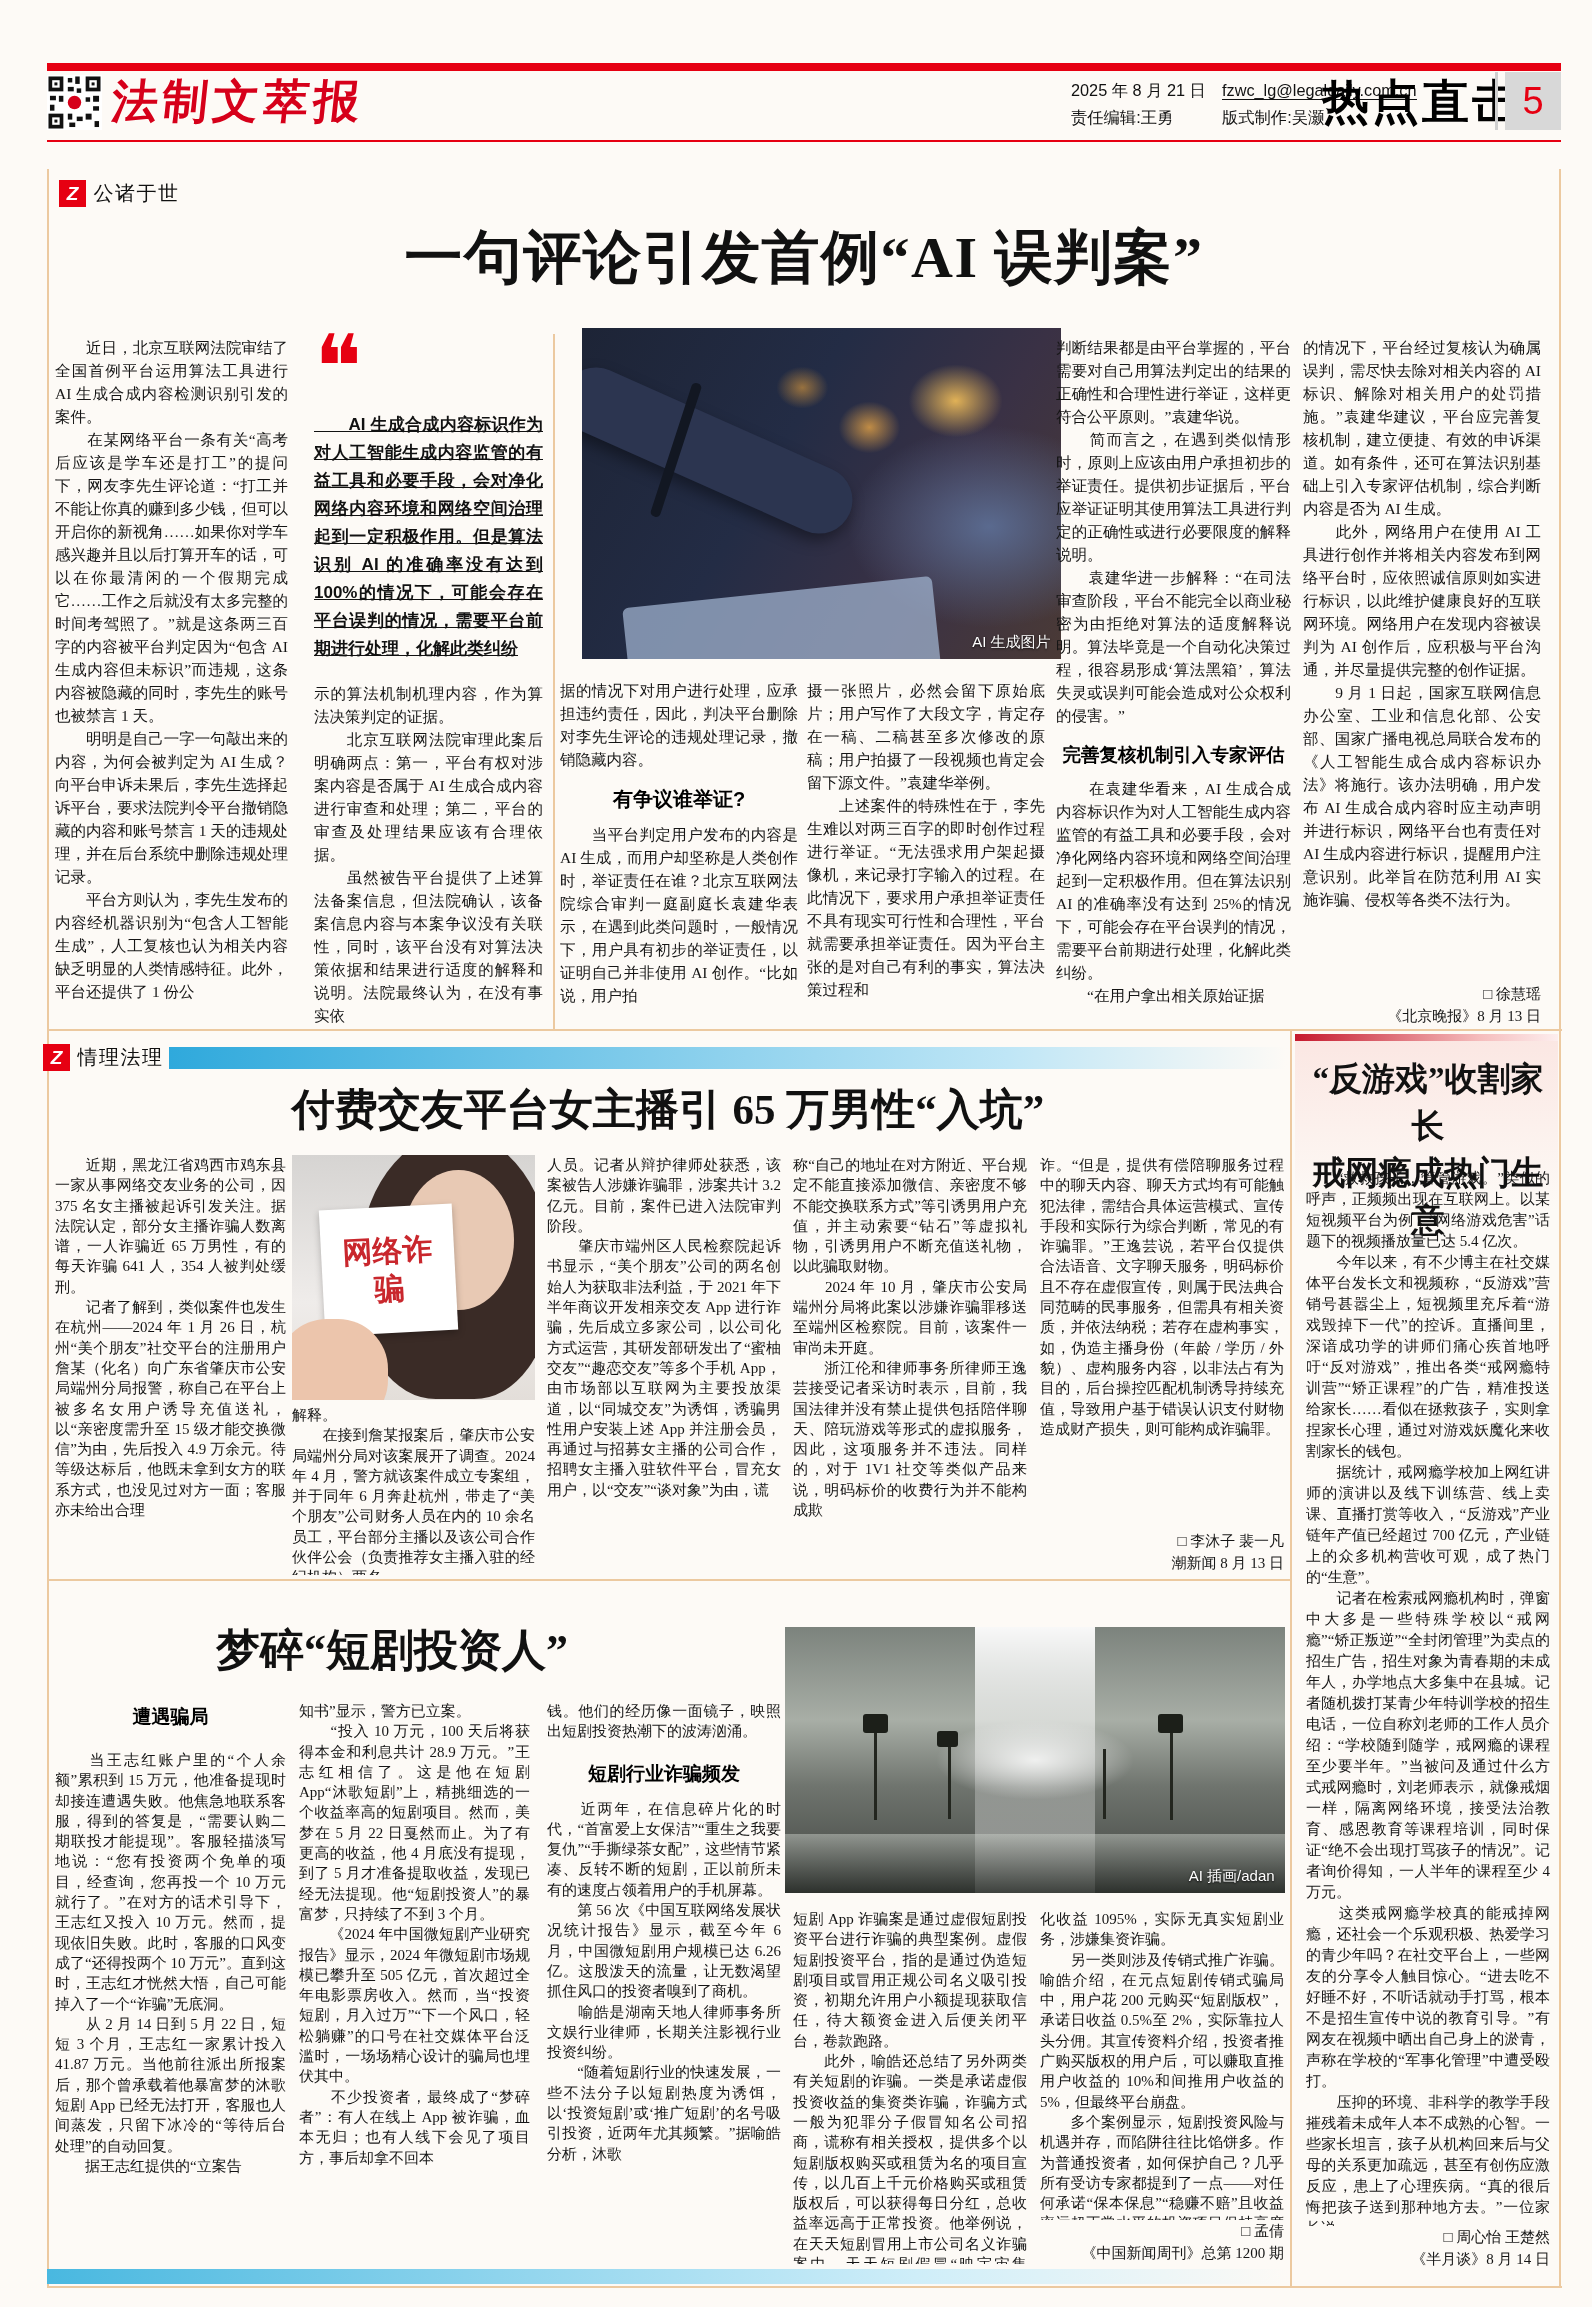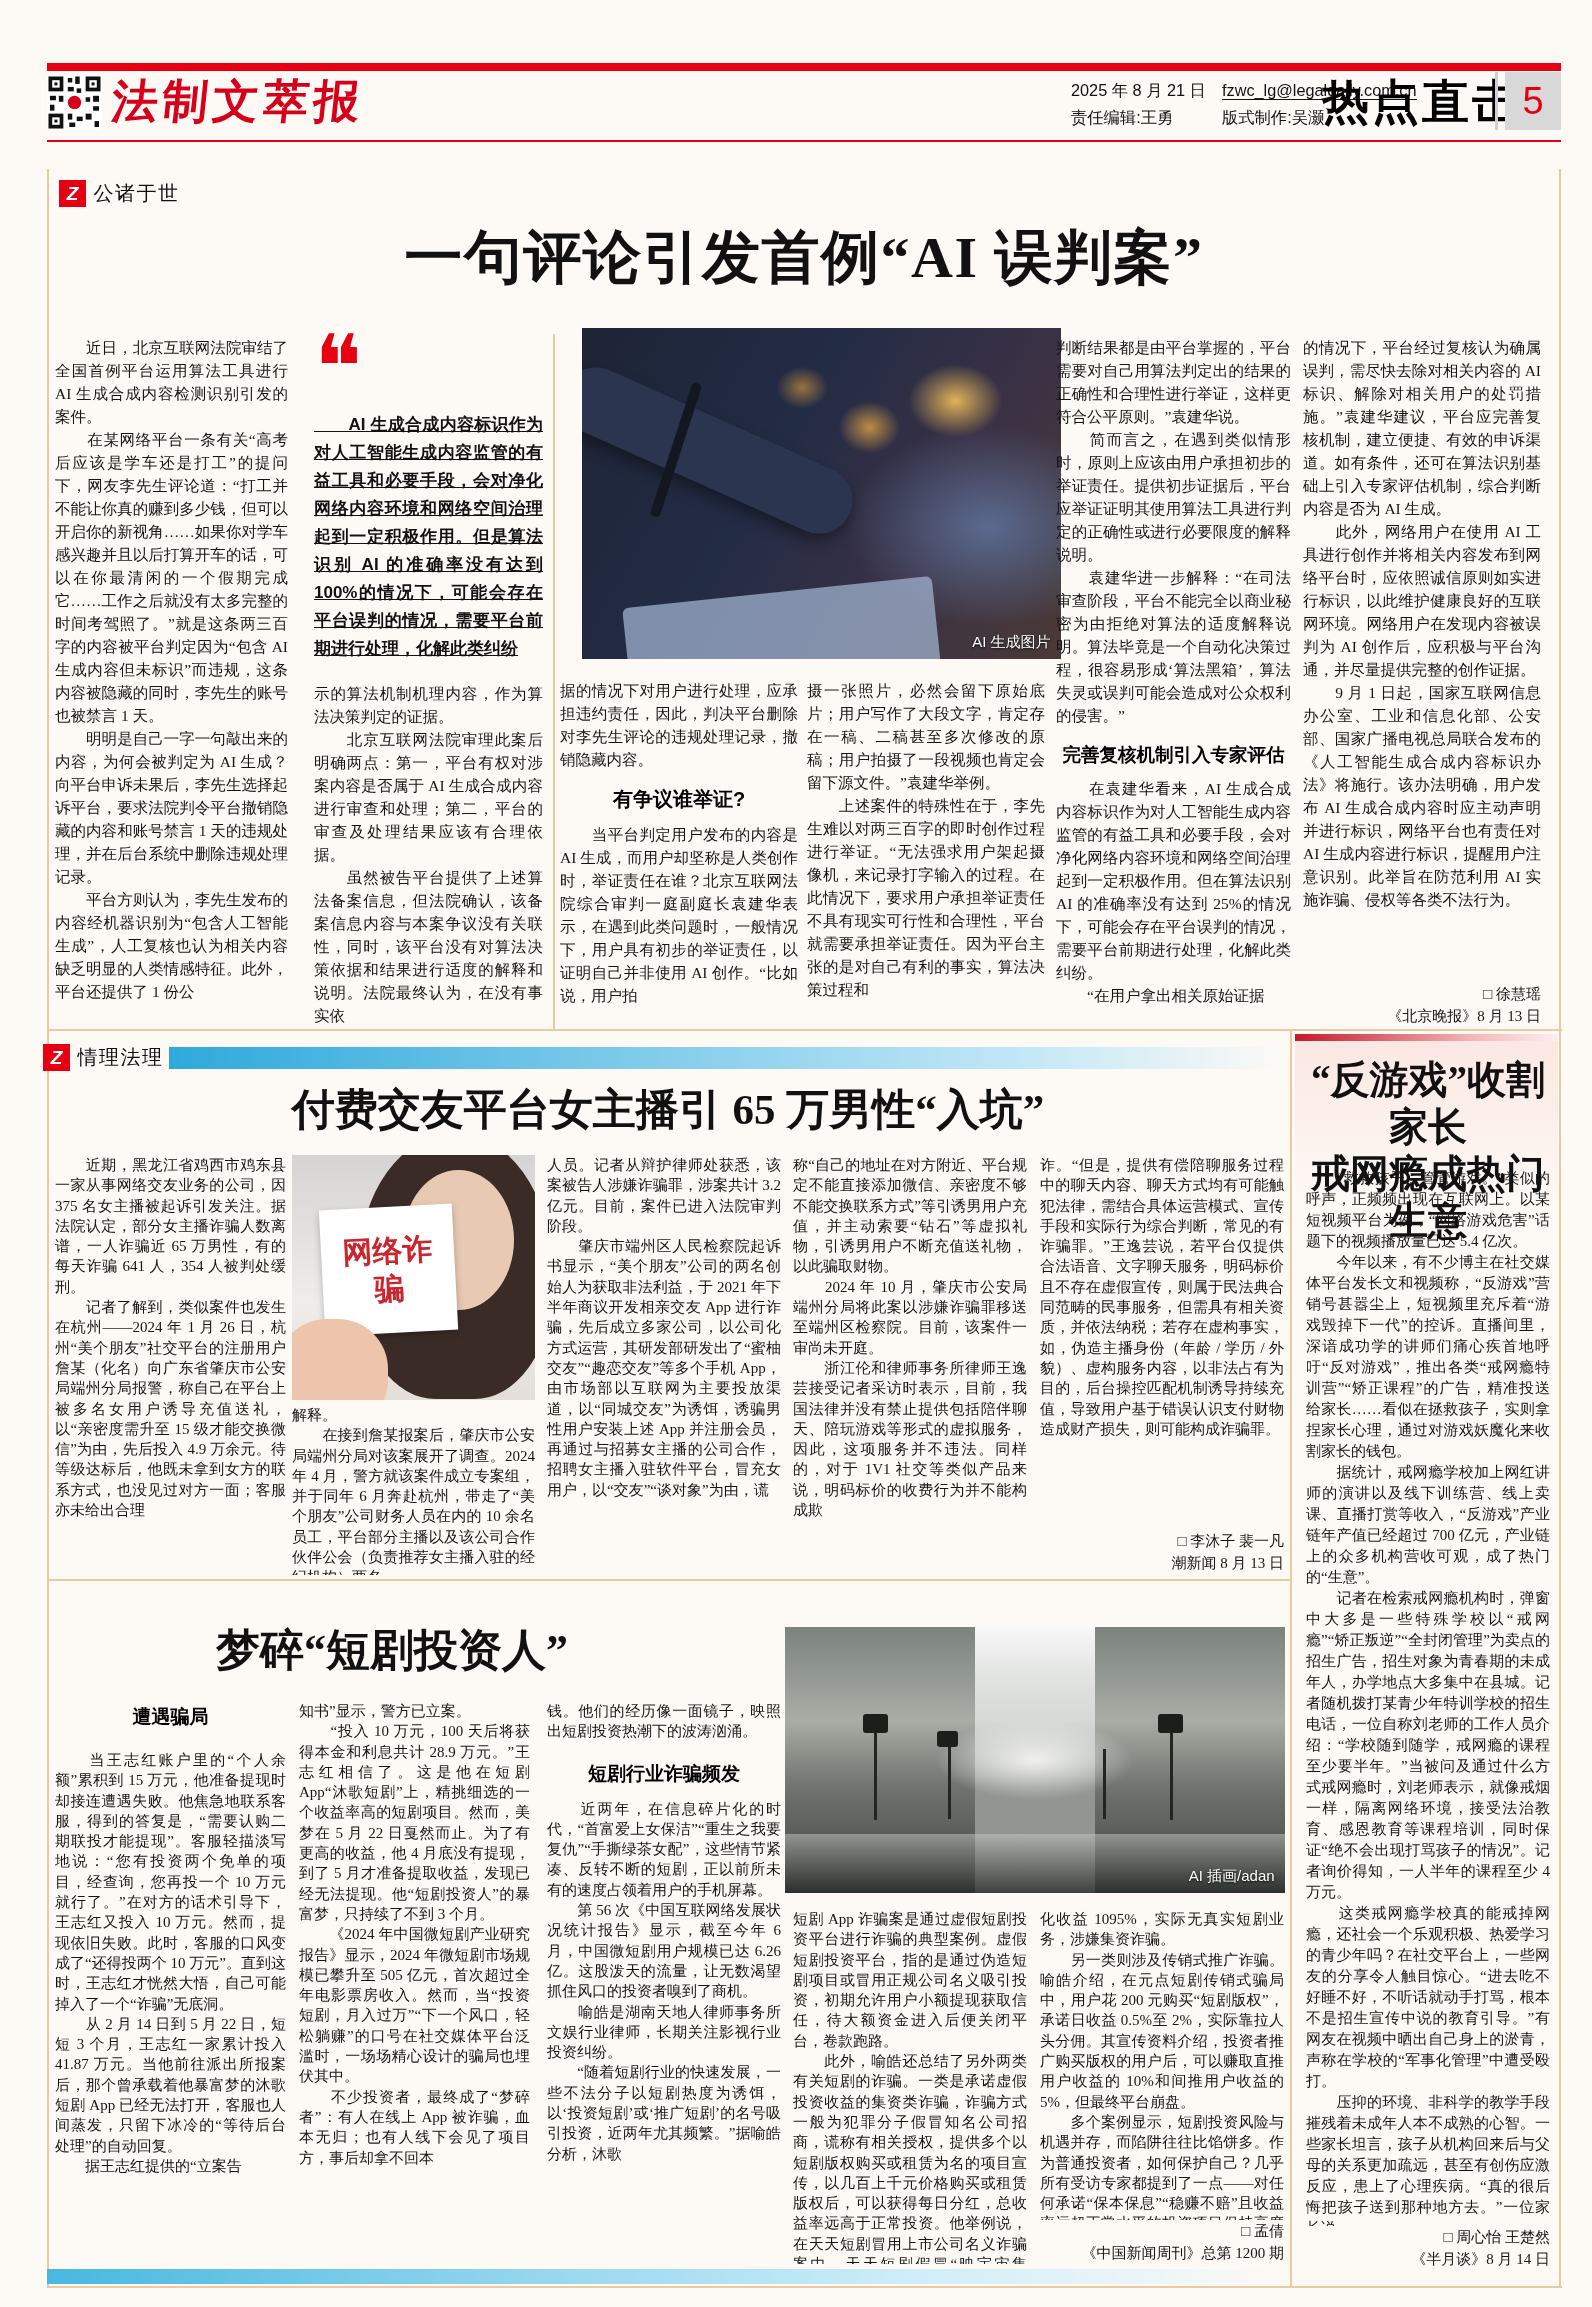--- a/index.html
+++ b/index.html
@@ -26,21 +26,21 @@
   
   .tag{display:flex;align-items:center;gap:7.4px;}
   .zbox{width:27px;height:27px;background:#e60012;color:#fff;display:flex;align-items:center;
         justify-content:center;font:italic bold 19px "Liberation Sans",sans-serif;}
   .taglabel{font-family:Liberation Sans, sans-serif;font-size:20px;color:#111;letter-spacing:1.5px;}
   
   .headline1{left:47px;top:219px;width:1514px;text-align:center;font-size:58px;font-weight:900;
              color:#111;letter-spacing:1.5px;}
   .headline2{left:47px;top:1081px;width:1242px;text-align:center;font-size:43px;font-weight:900;color:#111;}
   .headline4{left:133px;top:1621px;width:518px;text-align:center;font-size:44px;font-weight:900;color:#111;}
-  .a3-title{left:1300px;top:1056px;width:256px;text-align:center;font-size:39px;font-weight:900;
+  .a3-title{left:1300px;top:1056px;width:256px;text-align:center;font-size:33px;font-weight:900;
             color:#111;line-height:47px;}
   
   .body-text{font:15.5px/23px "Liberation Serif",serif;text-align:justify;white-space:pre-line;
              color:#151515;overflow:hidden;}
   .bt2{font-size:15px;line-height:20.3px;}
   .subhead{font-family:"Liberation Sans",sans-serif;font-weight:bold;text-align:center;color:#000;
            white-space:normal;}
   .byline{font:15px/22px "Liberation Serif",serif;text-align:right;color:#151515;white-space:pre-line;}
   .flexcol{display:flex;flex-direction:column;}
   .flexcol .grow{flex:1 1 auto;overflow:hidden;}

